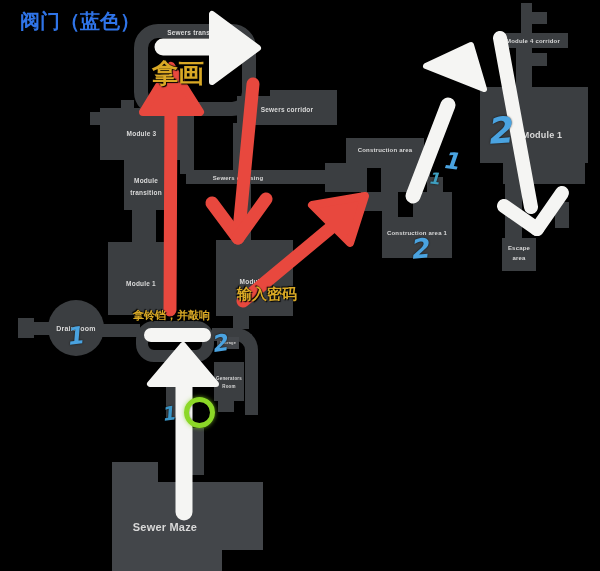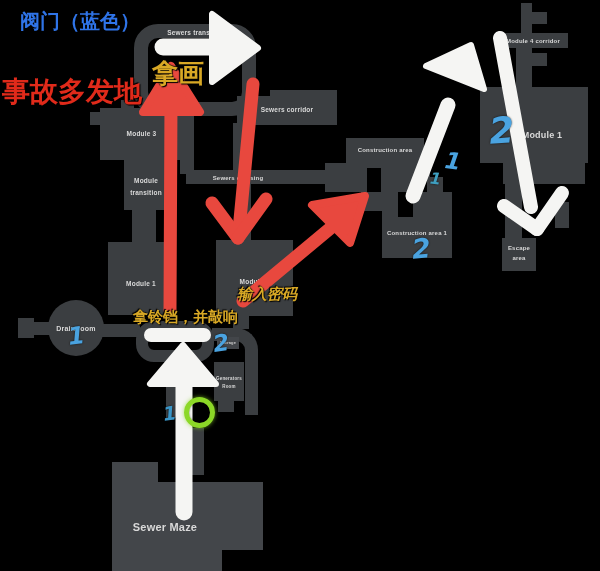--- a/index.html
+++ b/index.html
@@ -164,18 +164,17 @@
 
   <div class="num" style="left:68px; top:322px; font-size:24px; transform:rotate(-6deg);">1</div>
   <div class="num" style="left:213px; top:330px; font-size:23px; transform:rotate(-8deg);">2</div>
   <div class="num" style="left:163px; top:402px; font-size:19px; color:#3a96c8; transform:rotate(-7deg);">1</div>
   <div class="num" style="left:445px; top:148px; font-size:23px; transform:rotate(8deg);">1</div>
   <div class="num" style="left:430px; top:169px; font-size:16px; color:#3f9fc0; transform:rotate(6deg);">1</div>
   <div class="num" style="left:412px; top:233px; font-size:27px; transform:rotate(-5deg);">2</div>
   <div class="num" style="left:489px; top:110px; font-size:36px; transform:rotate(-4deg);">2</div>
 
   <div class="cjk" style="left:12px; top:8px; font-size:20px; color:#2f74e8;margin-left:8px;">阀门（蓝色）</div>
-  <div class="cjk" style="left:2px; top:73px; font-size:28px; color:#e02a1a;">事故多发地</div>
   <div class="cjk" style="left:152px; top:56px; font-size:26px; color:#d8a825;">拿画</div>
-  <div class="cjk" style="left:237px; top:285px; font-size:15px; color:#d8a825;font-style:italic;">输入密码</div>
-  <div class="cjk" style="left:133px; top:308px; font-size:15px; color:#d8a825;">拿铃铛，并敲响</div>
+  <div class="cjk" style="left:237px; top:285px; font-size:15px; color:#d8a825;">输入密码</div>
+  <div class="cjk" style="left:133px; top:308px; font-size:11px; color:#d8a825;">拿铃铛，并敲响</div>
 
 </div>
 
 </body></html>

